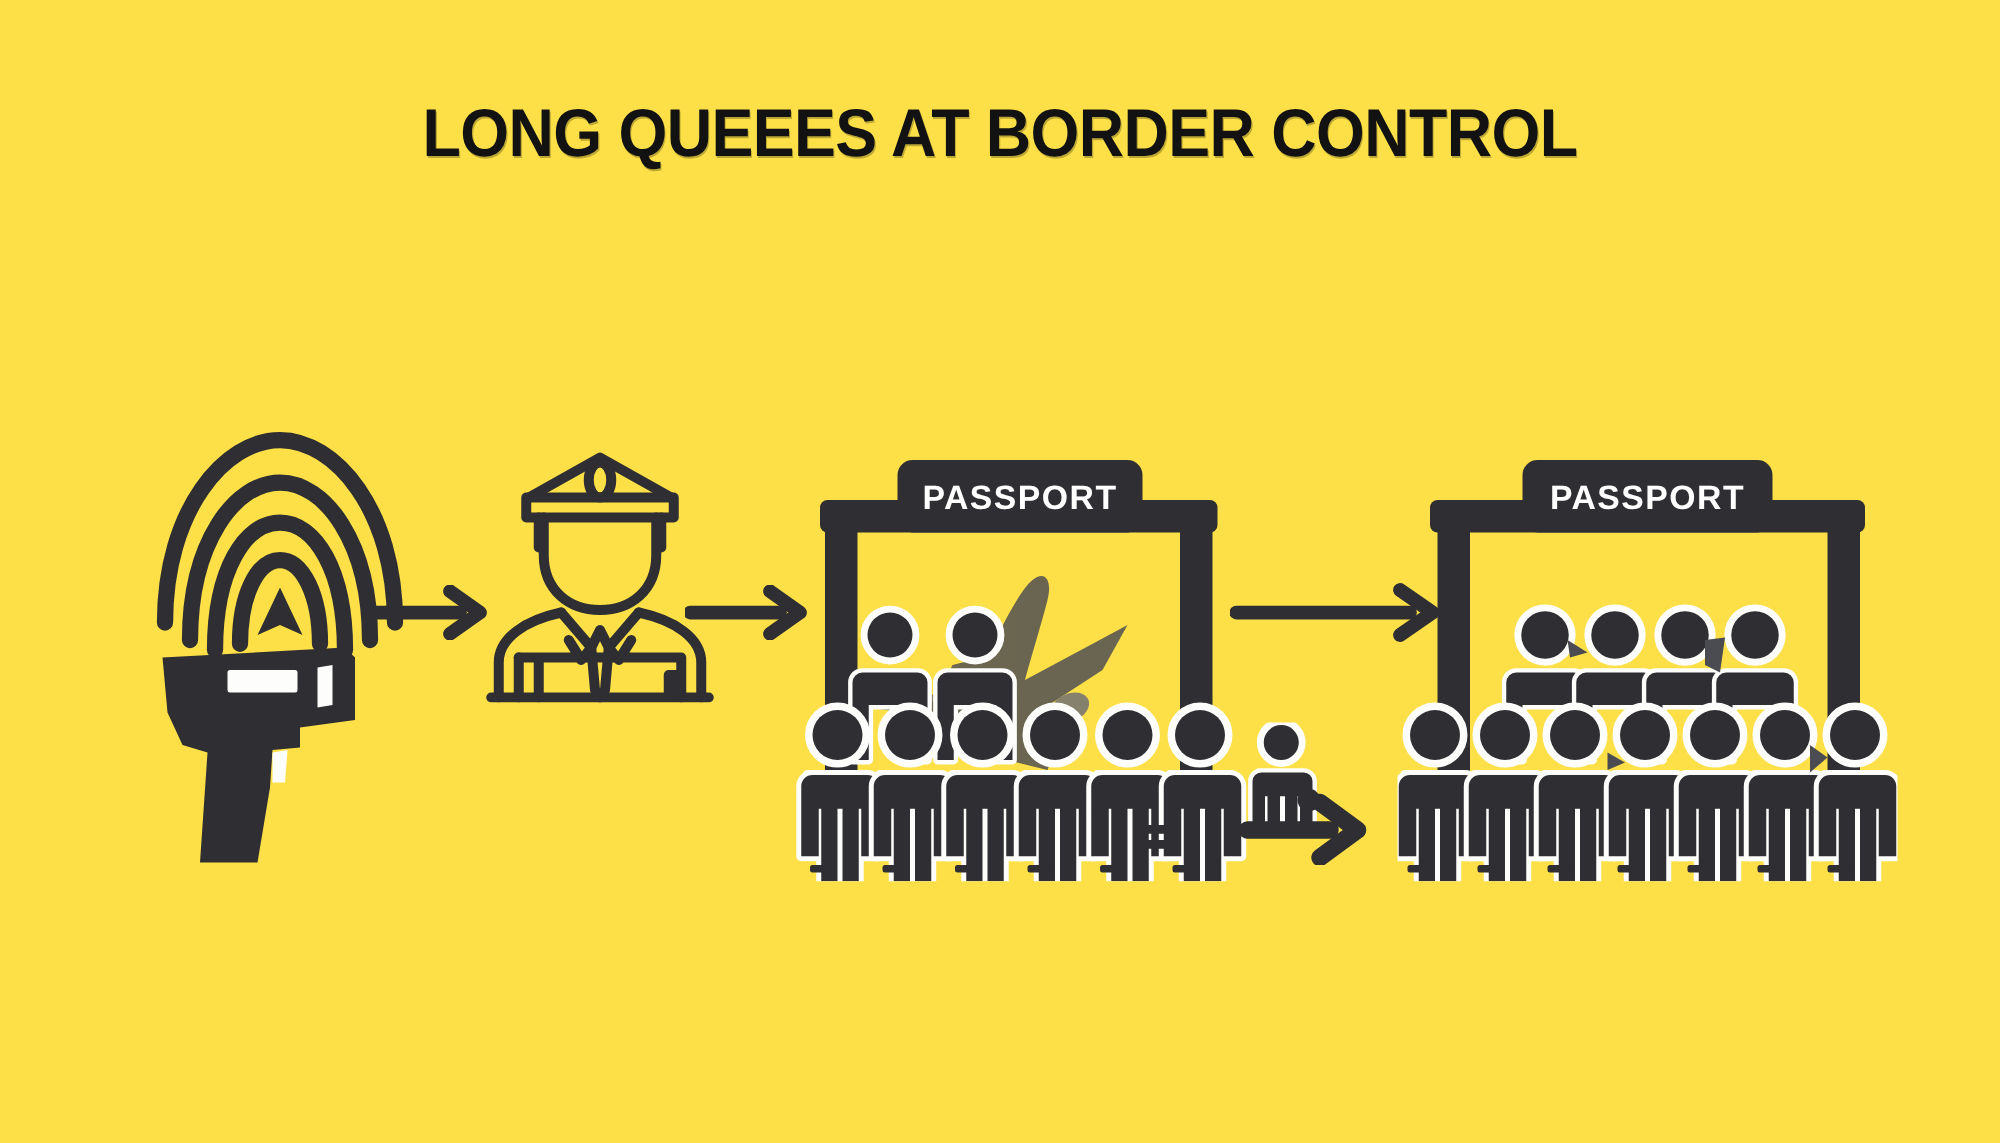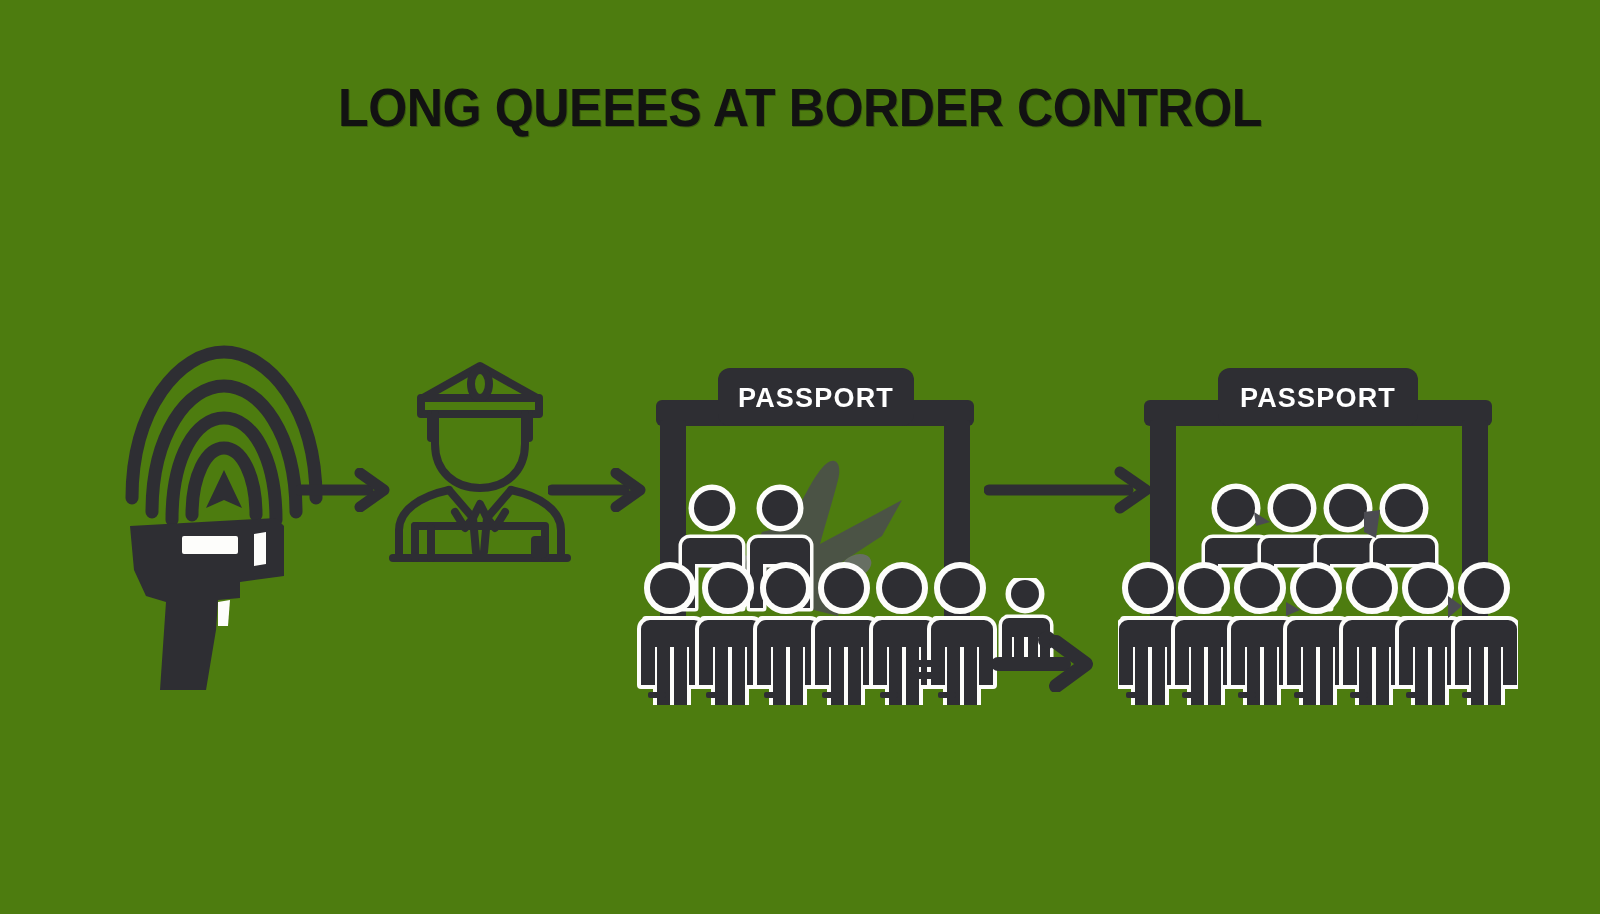--- a/index.html
+++ b/index.html
@@ -8,21 +8,21 @@
     padding: 0;
     background: #ffffff;
   }
   body {
     font-family: "Liberation Sans", sans-serif;
   }
   #stage {
     position: relative;
     width: 1600px;
     height: 914px;
-    background: #4d7c0f;
+    background: #fde047;
     overflow: hidden;
   }
 
   
   #title {
     position: absolute;
     left: 0;
     top: 76px;
     width: 1600px;
     text-align: center;

